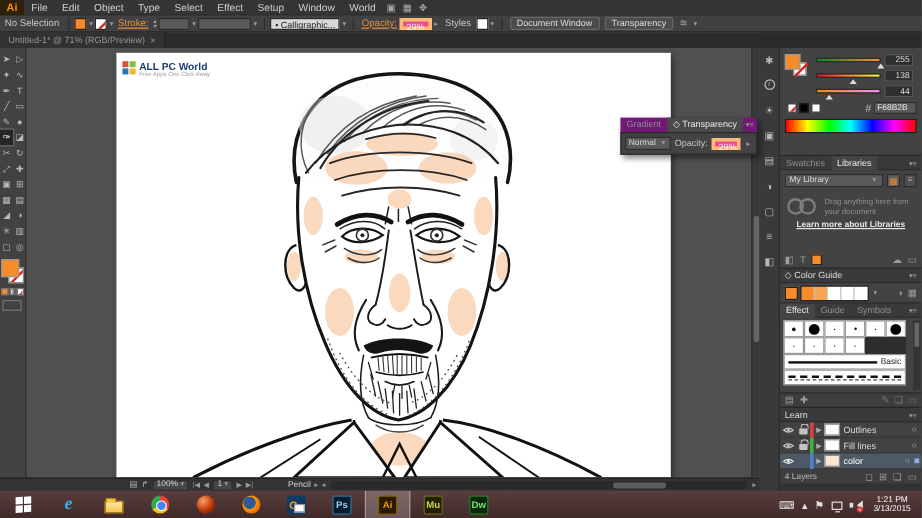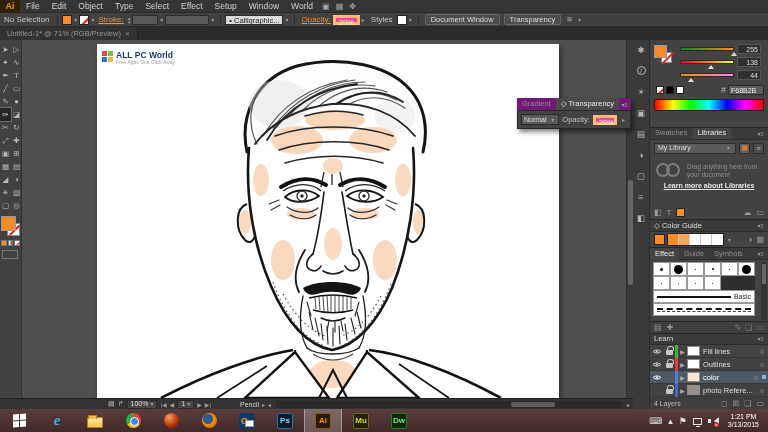--- a/index.html
+++ b/index.html
@@ -657,67 +657,56 @@
       <div class="lrow">
         <span class="lc lc-eye">
             <svg width="10" height="7" viewBox="0 0 10 7">
               <path d="M1,3.5 Q5,0.2 9,3.5 Q5,6.8 1,3.5 Z" fill="none" stroke="#c4c4c4"></path>
               <circle cx="5" cy="3.5" r="1.2" fill="#c4c4c4"></circle>
             </svg>
           </span>
         <span class="lc lc-lock">
             <span class="lock"></span>
           </span>
-        <span class="lbar" style="background:#3cb43c"></span>
+        <span class="lbar" style="background:#e03c3c"></span>
         <span class="lc lc-arrow">▶</span>
         <span class="lthumb" style="background:#fff"></span>
-        <span class="lname">Fill lines</span>
+        <span class="lname">Outlines</span>
         <span class="ltarget">○</span>
       </div>
       <div class="lrow">
         <span class="lc lc-eye">
             <svg width="10" height="7" viewBox="0 0 10 7">
               <path d="M1,3.5 Q5,0.2 9,3.5 Q5,6.8 1,3.5 Z" fill="none" stroke="#c4c4c4"></path>
               <circle cx="5" cy="3.5" r="1.2" fill="#c4c4c4"></circle>
             </svg>
           </span>
         <span class="lc lc-lock">
             <span class="lock"></span>
           </span>
-        <span class="lbar" style="background:#e03c3c"></span>
+        <span class="lbar" style="background:#3cb43c"></span>
         <span class="lc lc-arrow">▶</span>
         <span class="lthumb" style="background:#fff"></span>
-        <span class="lname">Outlines</span>
+        <span class="lname">Fill lines</span>
         <span class="ltarget">○</span>
       </div>
       <div class="lrow sel">
         <span class="lc lc-eye">
             <svg width="10" height="7" viewBox="0 0 10 7">
               <path d="M1,3.5 Q5,0.2 9,3.5 Q5,6.8 1,3.5 Z" fill="none" stroke="#e8e8e8"></path>
               <circle cx="5" cy="3.5" r="1.2" fill="#e8e8e8"></circle>
             </svg>
           </span>
         <span class="lc lc-lock"></span>
         <span class="lbar" style="background:#4f7fd4"></span>
         <span class="lc lc-arrow">▶</span>
         <span class="lthumb" style="background:#fbe7d2"></span>
         <span class="lname">color</span>
         <span class="ltarget">○</span>
         <span class="lsel-ind"></span>
-      </div>
-      <div class="lrow">
-        <span class="lc lc-eye"></span>
-        <span class="lc lc-lock">
-            <span class="lock"></span>
-          </span>
-        <span class="lbar" style="background:#4766c8"></span>
-        <span class="lc lc-arrow">▶</span>
-        <span class="lthumb" style="background:#9a8f88"></span>
-        <span class="lname">photo Refere...</span>
-        <span class="ltarget">○</span>
       </div>
     </div>
     <div class="layers-foot">
       <span>4 Layers</span>
       <span class="r">
         <span>◻</span>
         <span>⊞</span>
         <span>❏</span>
         <span>▭</span>
       </span>

